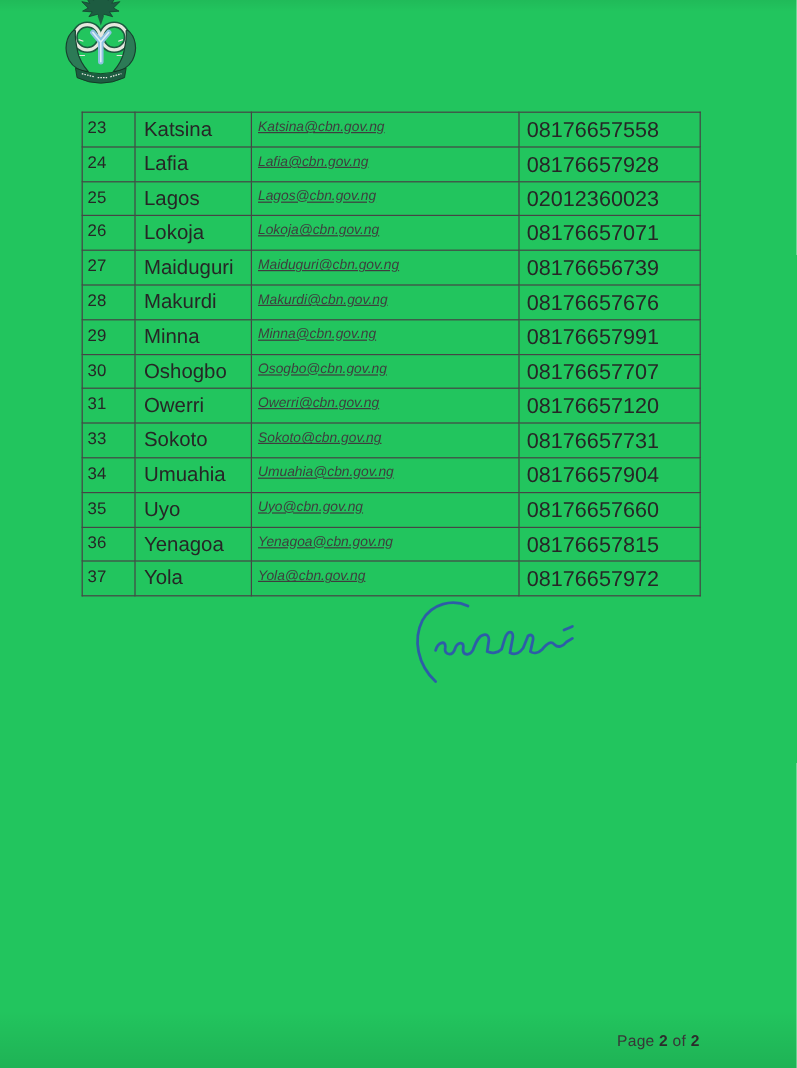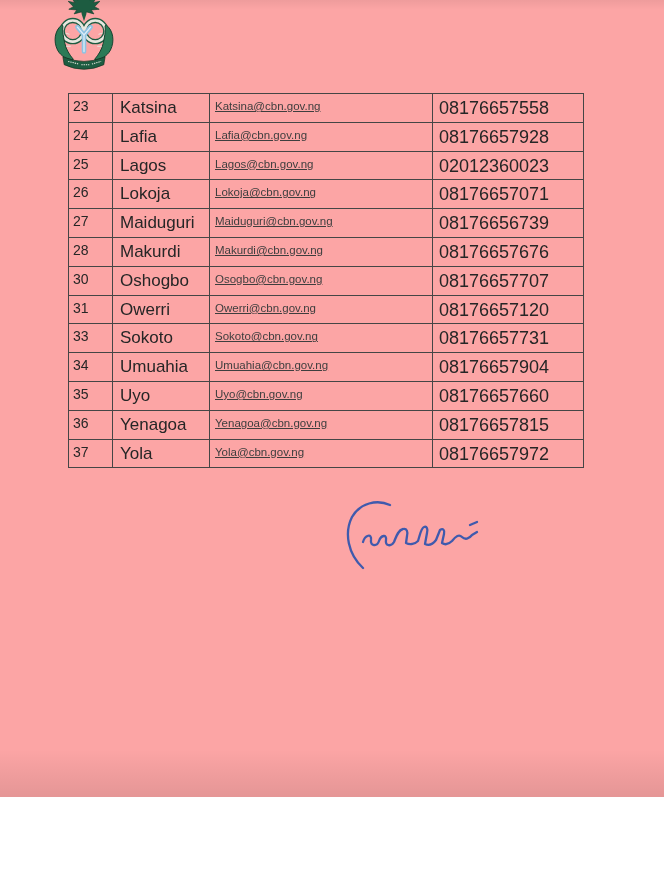--- a/index.html
+++ b/index.html
@@ -1,19 +1,19 @@
 <!DOCTYPE html>
 <html style="--ink: #2f54ae; --border-color: #454545; --text-color: #262626; --email-color: #3e3e3e;"><head>
 <meta charset="utf-8">
 <style>
   html,body{margin:0;padding:0;background:#ffffff;}
   .page{
     position:relative;
-    width:664px;height:797px;
-    background:#fca5a5;
+    width:664px;height:890px;
+    background:#22c55e;
     overflow:hidden;
     font-family:"Liberation Sans", sans-serif;
     color:var(--text-color,#262626);
   }
   .edge-shade{position:absolute;left:0;width:100%;pointer-events:none;}
   .edge-shade.top{top:0;height:10px;background:linear-gradient(to bottom, rgba(0,0,0,0.055), rgba(0,0,0,0));}
   .edge-shade.bottom{bottom:0;height:48px;background:linear-gradient(to bottom, rgba(0,0,0,0), rgba(0,0,0,0.095));}
 
   .logo{position:absolute;left:51px;top:-6px;width:66px;height:86px;}
 
@@ -32,20 +32,21 @@
     overflow:hidden;
   }
   .col-sn{width:44px;} .col-city{width:97px;} .col-email{width:223px;} .col-phone{width:151px;}
   td.c-sn{font-size:14px;padding-left:4px;}
   td.c-city{font-size:17px;padding-left:7px;}
   td.c-email{
     font-size:11.5px;padding-left:5px;padding-top:6px;
     color:var(--email-color,#3e3e3e);
     text-decoration:underline;
     cursor:pointer;
+    font-style:italic;
   }
   td.c-phone{font-size:18px;padding-left:6px;}
 
   .signature{position:absolute;left:333px;top:483px;width:150px;height:90px;pointer-events:none;}
   .signature path{fill:none;stroke:var(--ink,#2f54ae);stroke-width:2.3;stroke-linecap:round;stroke-linejoin:round;opacity:0.92;}
 
   .footer{
     position:absolute;top:860px;right:81px;
     font-size:13px;color:#3a3a3a;letter-spacing:0.2px;
   }
@@ -123,20 +124,26 @@
     <td class="c-phone">08176656739</td>
   </tr>
 
   <tr>
     <td class="c-sn">28</td>
     <td class="c-city">Makurdi</td>
     <td class="c-email">Makurdi@cbn.gov.ng</td>
     <td class="c-phone">08176657676</td>
   </tr>
 
+  <tr>
+    <td class="c-sn">29</td>
+    <td class="c-city">Minna</td>
+    <td class="c-email">Minna@cbn.gov.ng</td>
+    <td class="c-phone">08176657991</td>
+  </tr>
 
   <tr>
     <td class="c-sn">30</td>
     <td class="c-city">Oshogbo</td>
     <td class="c-email">Osogbo@cbn.gov.ng</td>
     <td class="c-phone">08176657707</td>
   </tr>
 
   <tr>
     <td class="c-sn">31</td>

